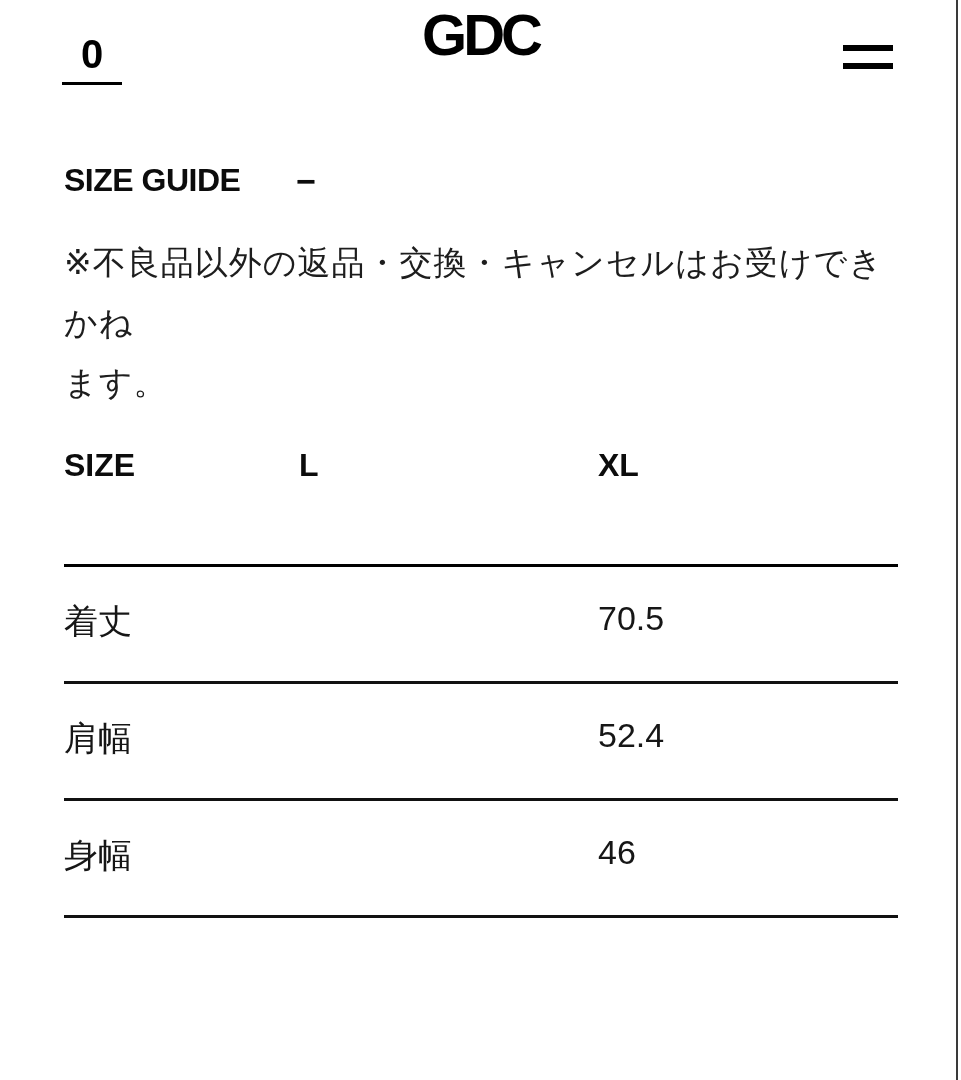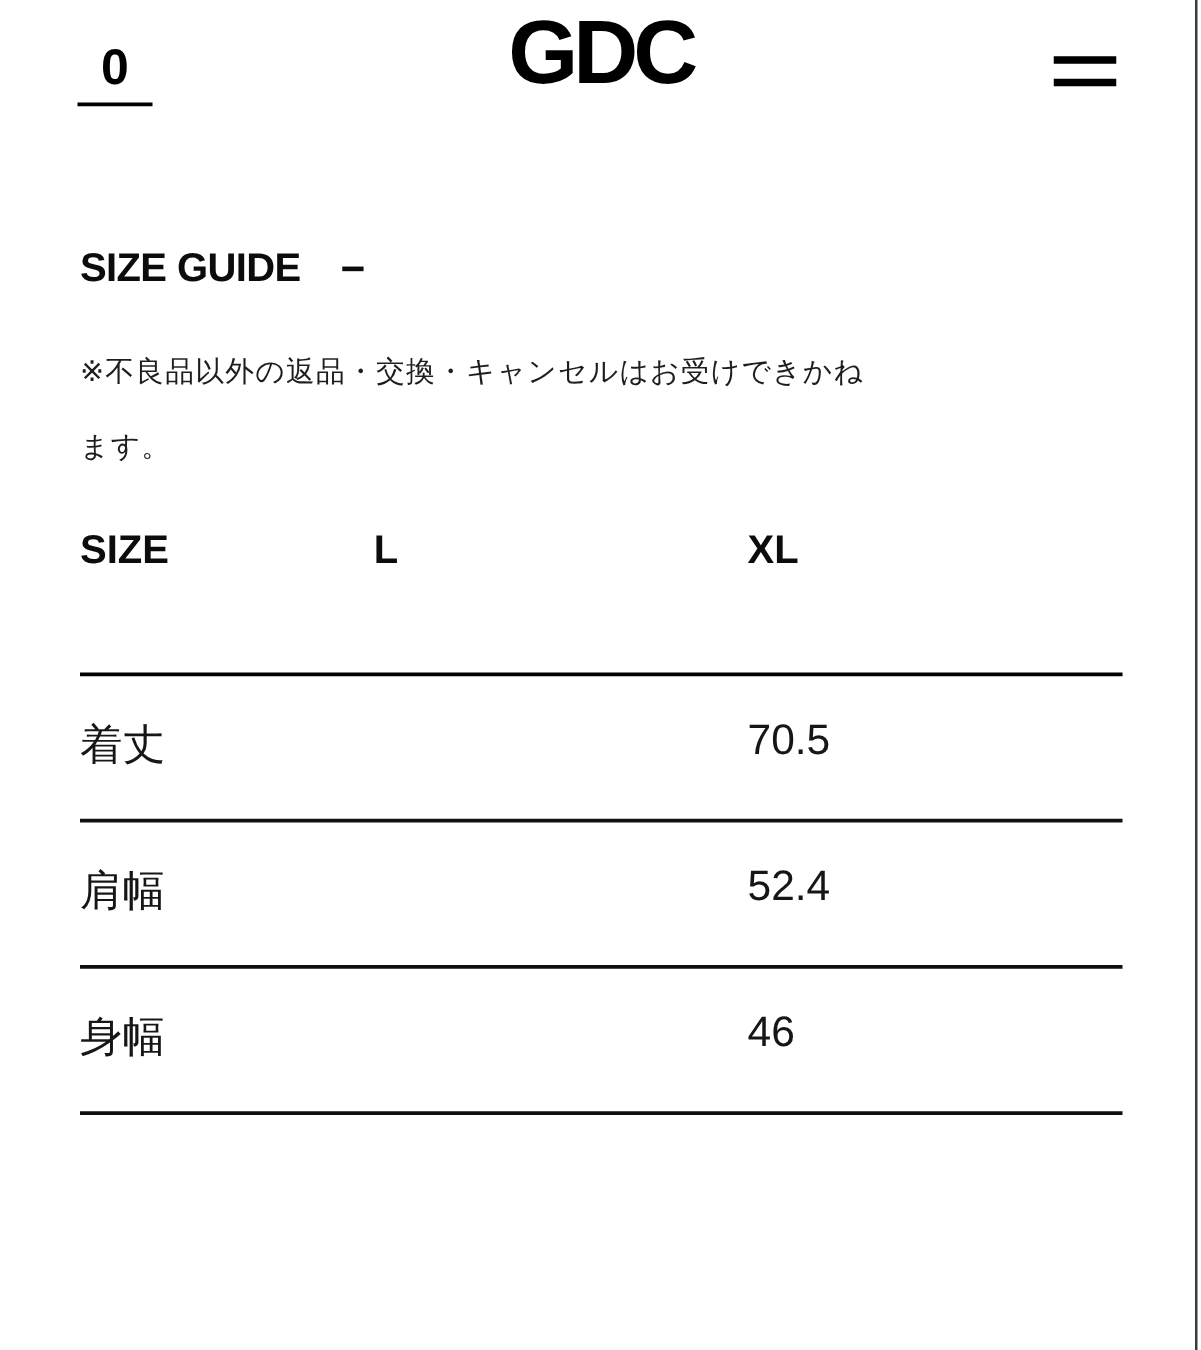--- a/index.html
+++ b/index.html
@@ -43,21 +43,21 @@
     border-bottom: 3px solid #000;
     text-decoration: none;
     cursor: pointer;
   }
   .logo {
     position: absolute;
     left: 0;
     right: 0;
     top: 6px;
     text-align: center;
-    font-size: 72px;
+    font-size: 58px;
     font-weight: 900;
     letter-spacing: -4px;
     line-height: 1;
     color: #000;
   }
   .menu-btn {
     position: absolute;
     right: 68px;
     top: 45px;
     width: 50px;
@@ -74,43 +74,44 @@
   }
   .menu-btn .bar + .bar { margin-top: 12px; }
 
   
   .main {
     margin-left: 64px;
     margin-right: 63px; 
   }
 
   .sg-heading-row {
-    margin-top: 86px;
+    margin-top: 52px;
     display: flex;
     align-items: center;
+    gap: 24px;
   }
   .sg-title {
     margin: 0;
     font-size: 32px;
     font-weight: 800;
     letter-spacing: -0.5px;
     color: #0c0c0c;
   }
   .sg-toggle {
     margin-left: 32px;
     font-size: 34px;
     font-weight: 800;
     line-height: 1;
     color: #0c0c0c;
     cursor: pointer;
   }
 
   .sg-note {
     margin: 34px 0 0 0;
-    font-size: 23px;
+    font-size: 33px;
     line-height: 60px;
     letter-spacing: 1px;
     color: #1d1d1d;
     white-space: pre-line;
   }
 
   
   .size-table {
     margin-top: 34px;
   }

